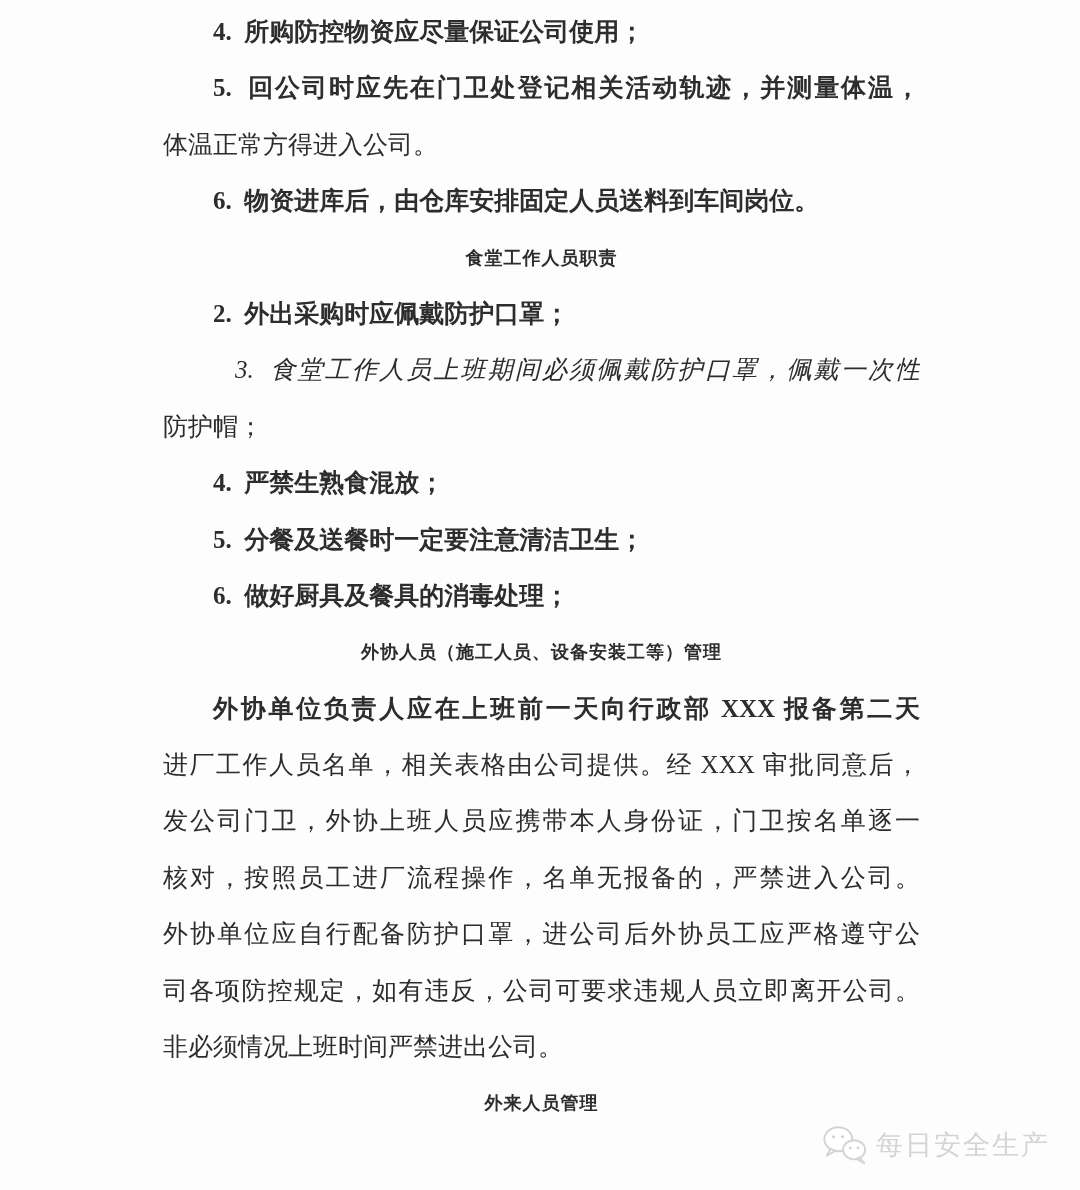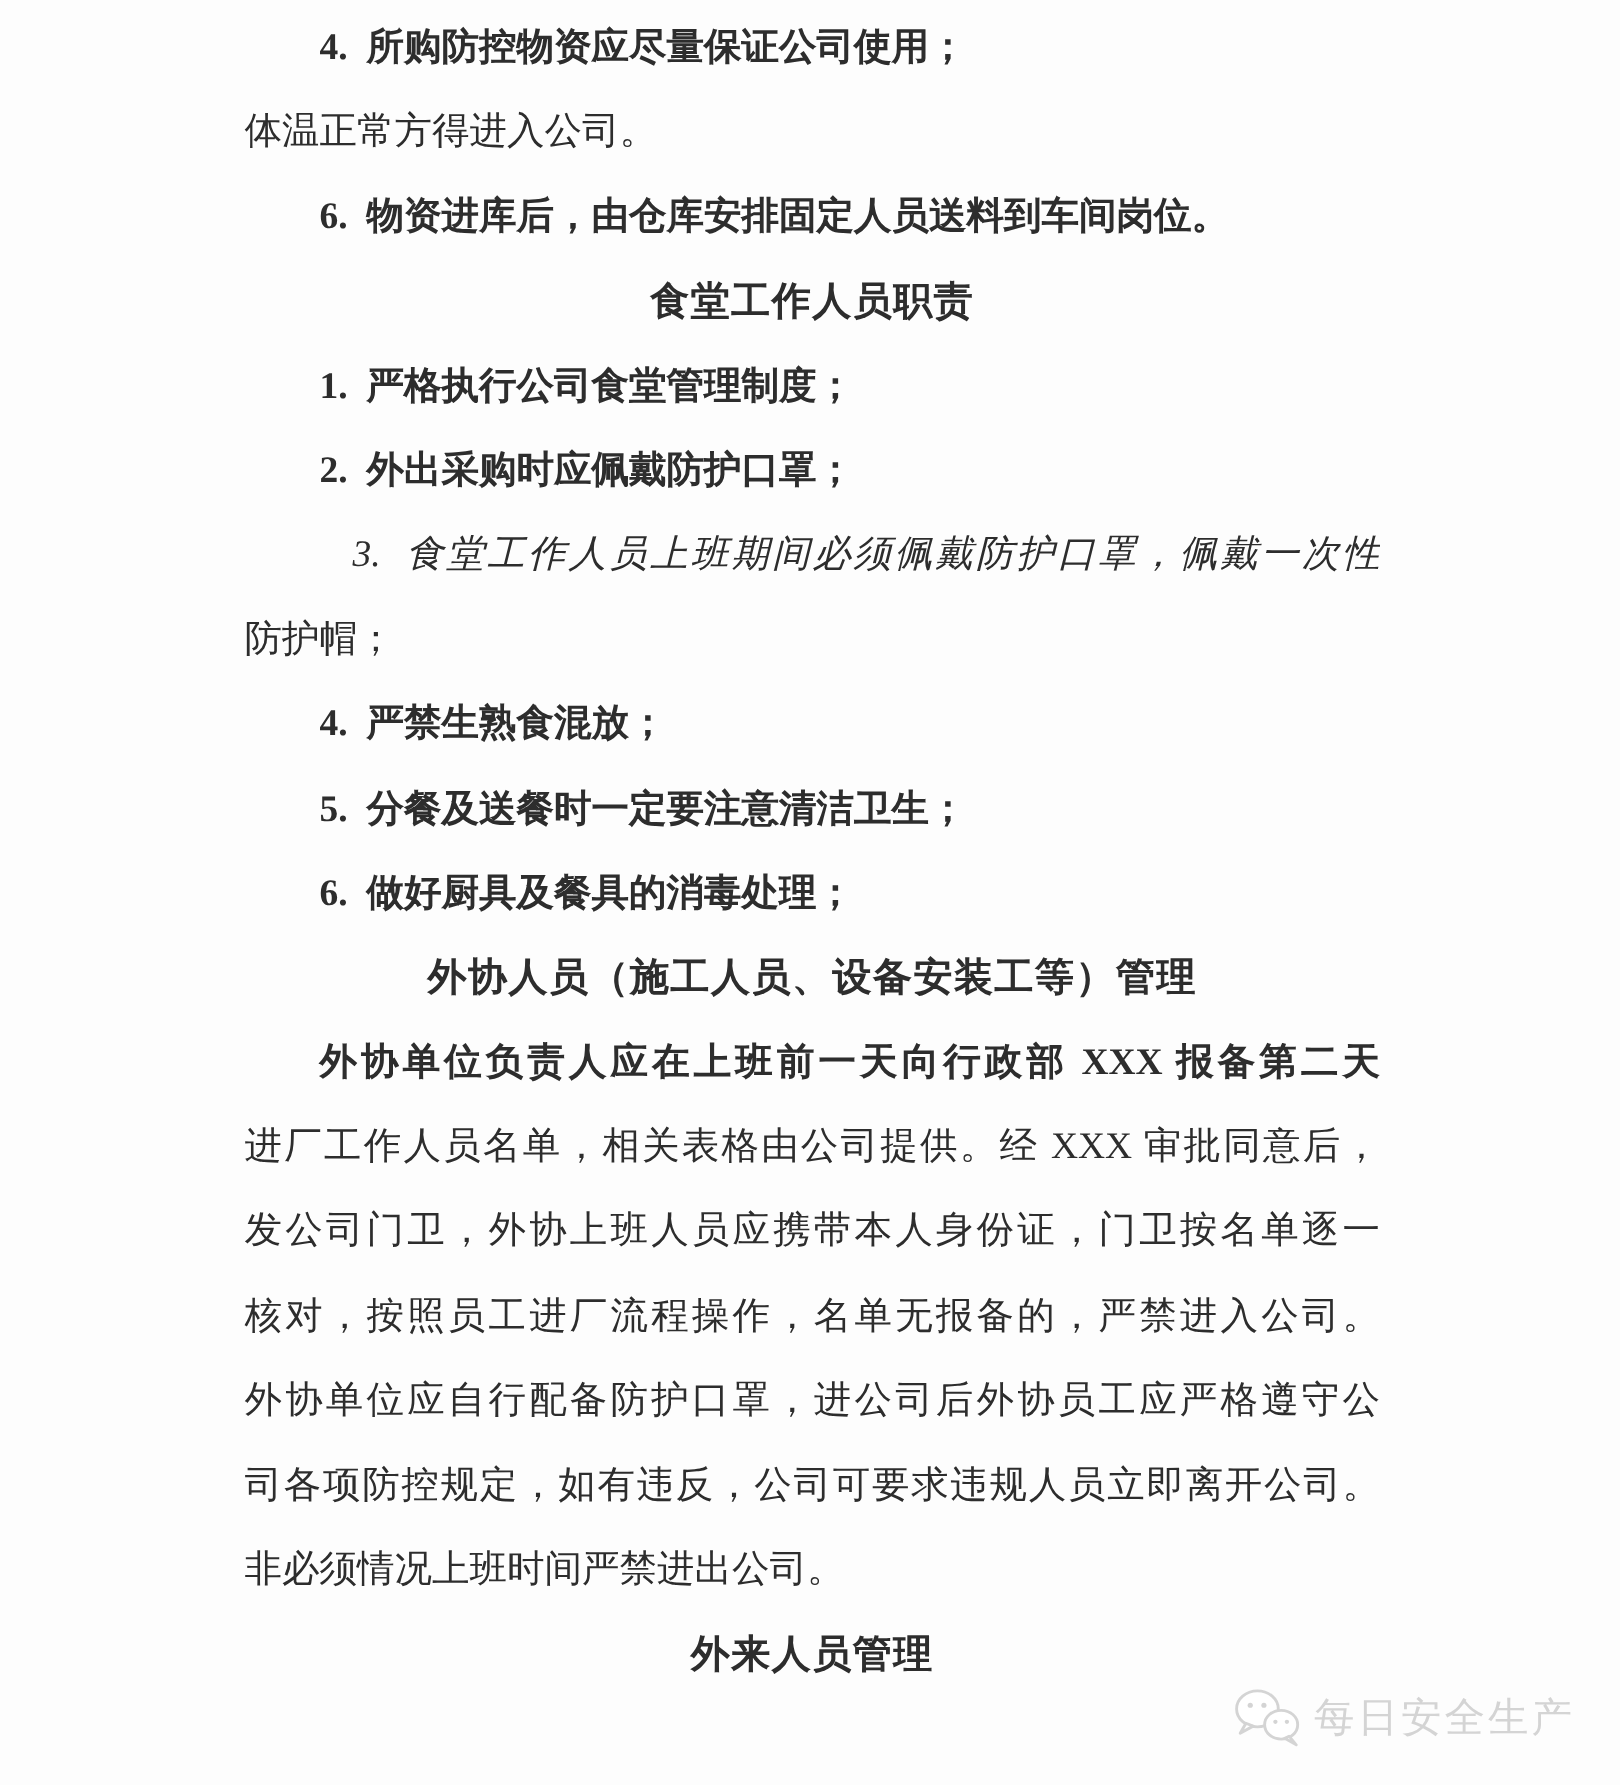--- a/index.html
+++ b/index.html
@@ -37,21 +37,21 @@
   .just {
     text-align: justify;
     text-align-last: justify;
   }
 
   .heading {
     font-weight: bold;
     text-align: center;
     text-align-last: center;
     text-indent: 0;
-    font-size: 26px;
+    font-size: 18px;
     letter-spacing: 1px;
   }
 
   .watermark {
     position: absolute;
     right: 30px;
     bottom: 24px;
     display: flex;
     align-items: center;
     gap: 8px;
@@ -64,24 +64,24 @@
   }
   .wm-icon { width: 46px; height: 42px; display: block; }
 </style>
 </head>
 <body>
 
 <div class="page" style="--bg: #fdfdfd; --fg: #2d2d2d; --wm: #d4d4d4;">
 
   <div class="content">
       <div class="line item">4.  所购防控物资应尽量保证公司使用；</div>
+      <div class="line item just">5.  回公司时应先在门卫处登记相关活动轨迹，并测量体温，</div>
       <div class="line">体温正常方得进入公司。</div>
       <div class="line item">6.  物资进库后，由仓库安排固定人员送料到车间岗位。</div>
       <div class="line heading">食堂工作人员职责</div>
-      <div class="line item">1.  严格执行公司食堂管理制度；</div>
       <div class="line item">2.  外出采购时应佩戴防护口罩；</div>
       <div class="line item-deep just">3.  食堂工作人员上班期间必须佩戴防护口罩，佩戴一次性</div>
       <div class="line">防护帽；</div>
       <div class="line item">4.  严禁生熟食混放；</div>
       <div class="line item">5.  分餐及送餐时一定要注意清洁卫生；</div>
       <div class="line item">6.  做好厨具及餐具的消毒处理；</div>
       <div class="line heading">外协人员（施工人员、设备安装工等）管理</div>
       <div class="line item just">外协单位负责人应在上班前一天向行政部 XXX 报备第二天</div>
       <div class="line just">进厂工作人员名单，相关表格由公司提供。经 XXX 审批同意后，</div>
       <div class="line just">发公司门卫，外协上班人员应携带本人身份证，门卫按名单逐一</div>

